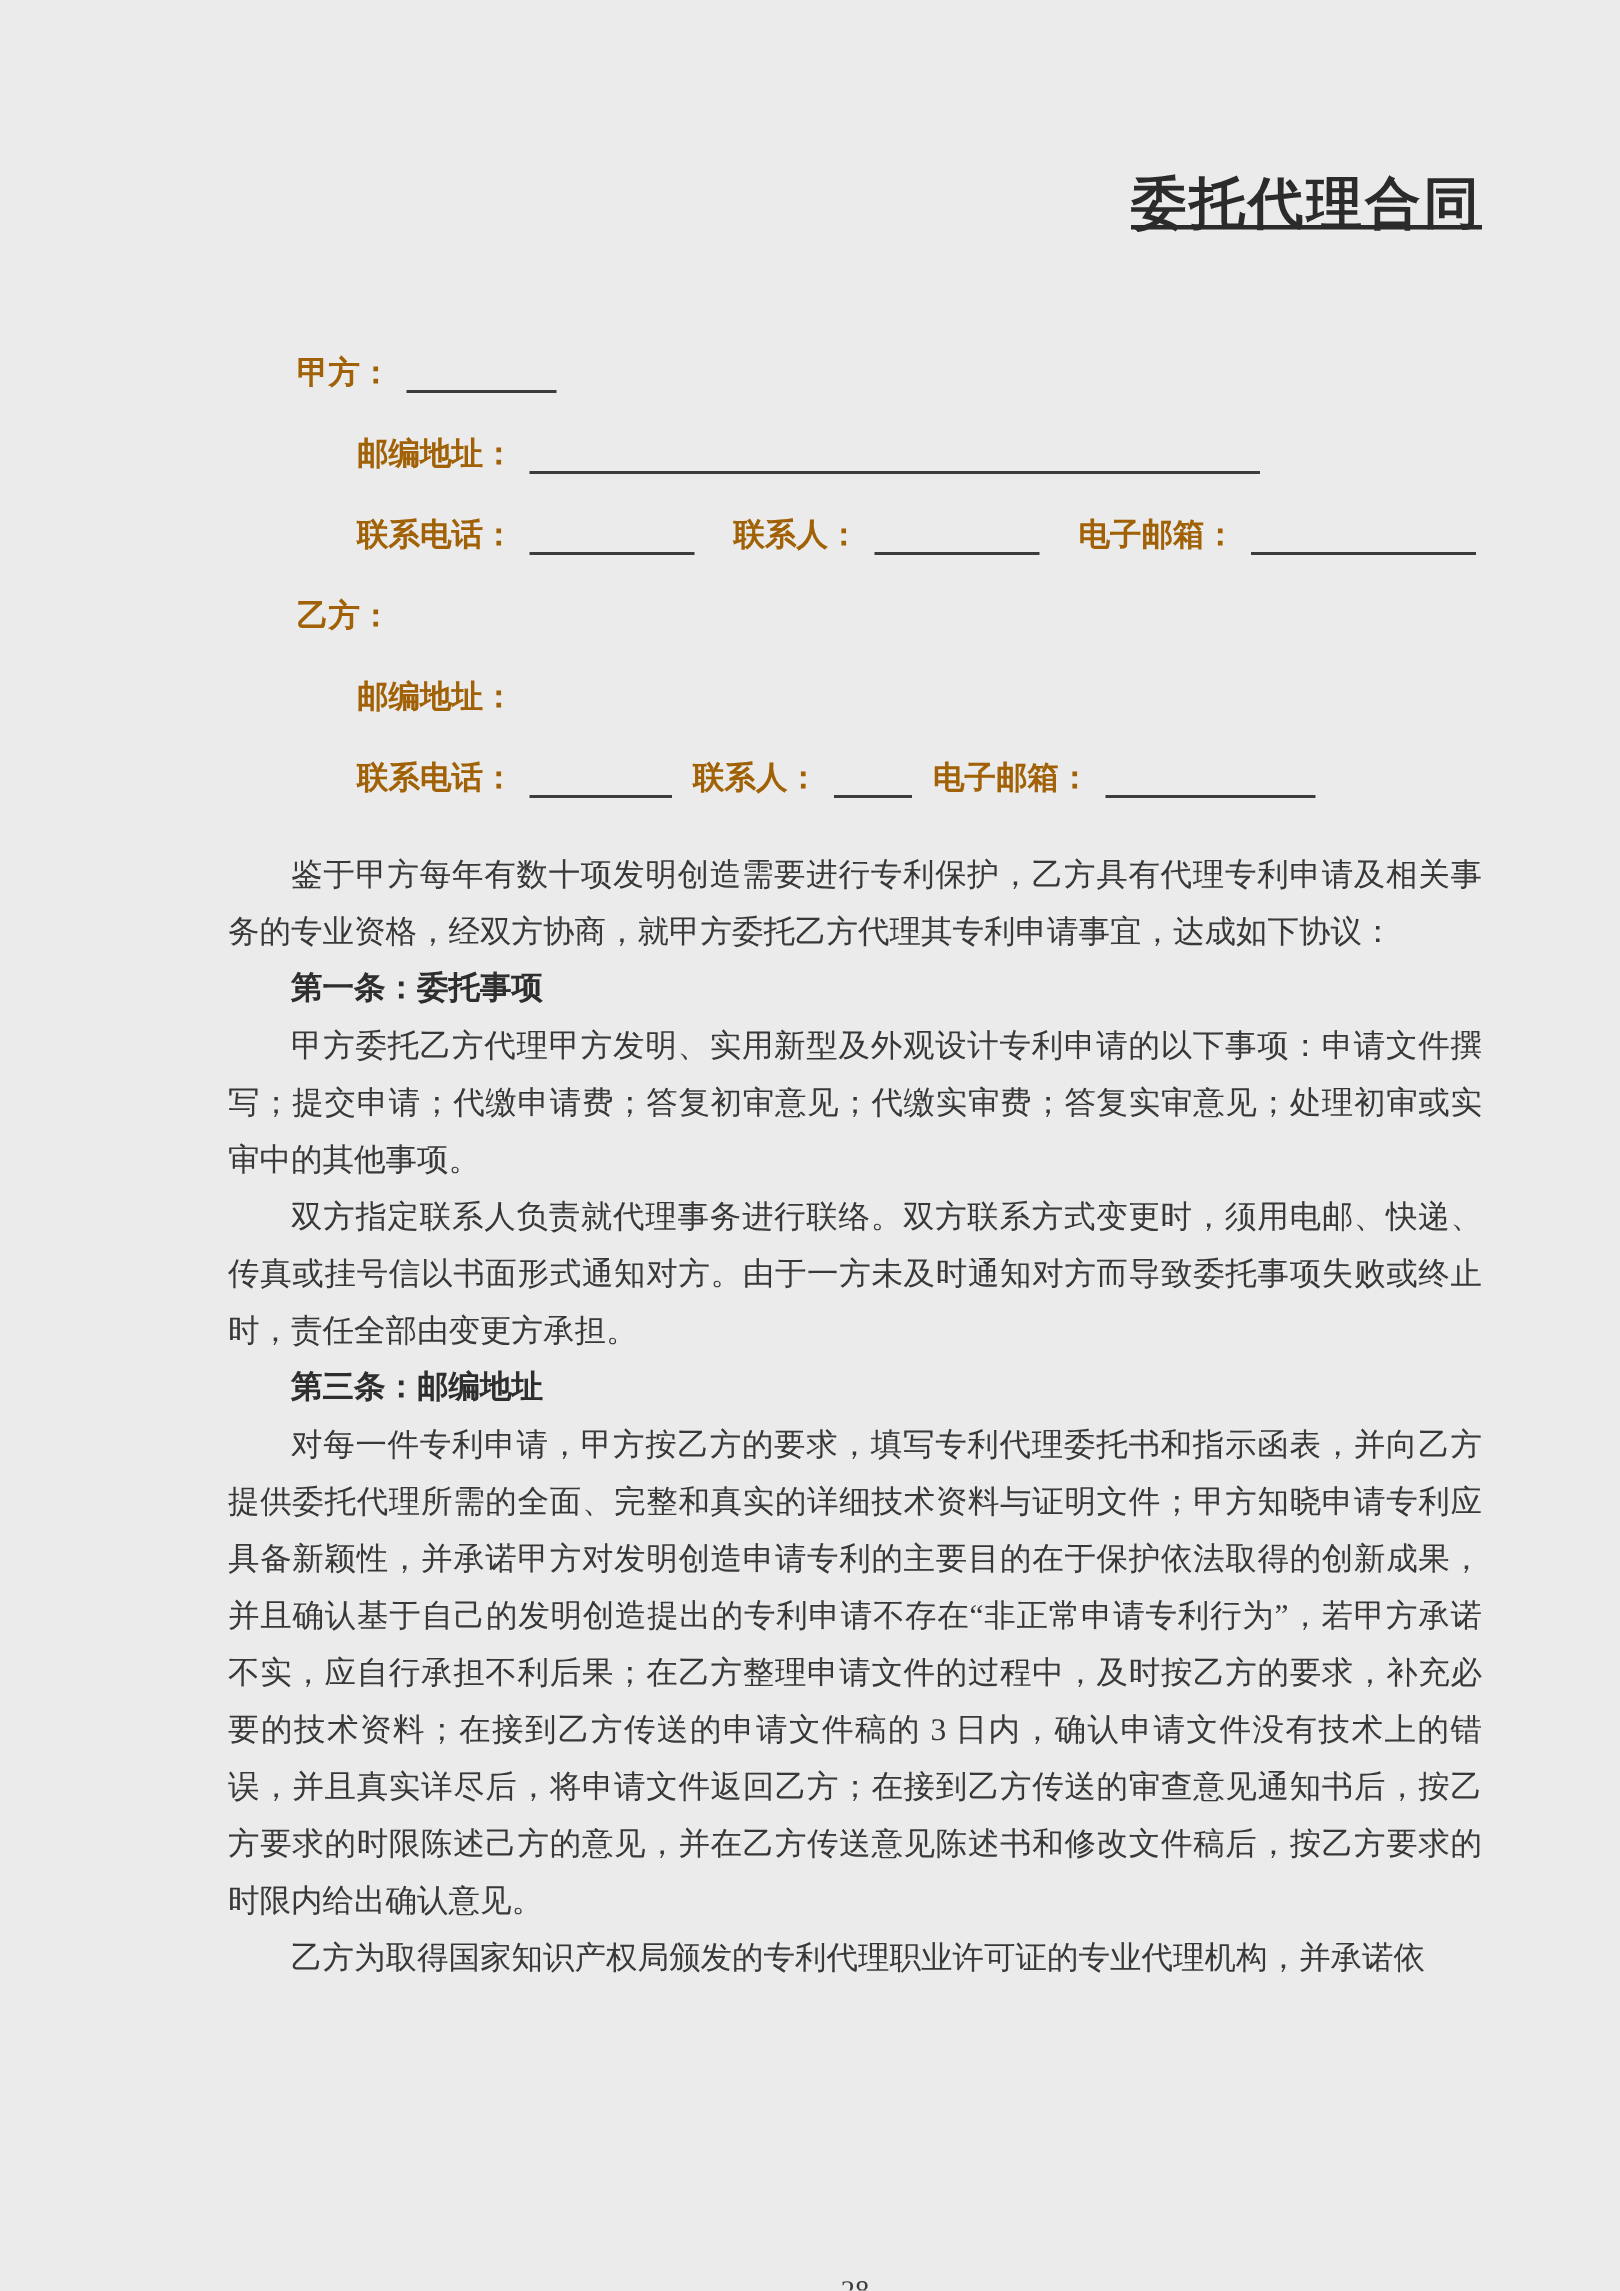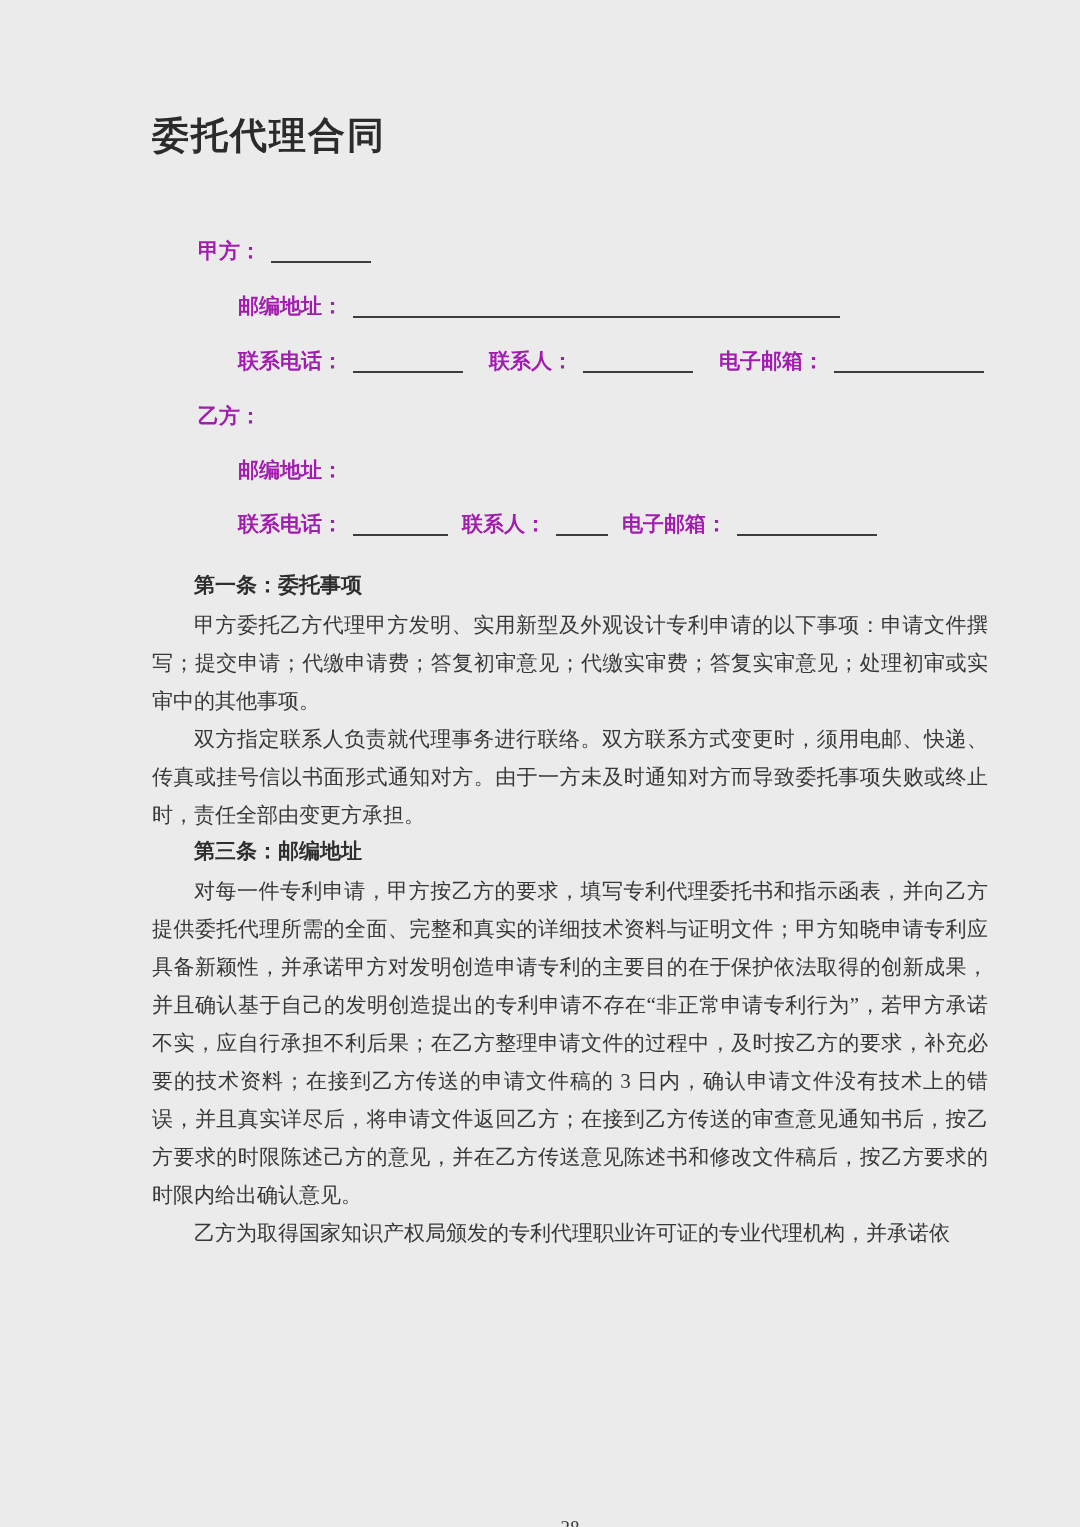--- a/index.html
+++ b/index.html
@@ -23,29 +23,30 @@
     box-sizing: border-box;
   }
   
   .doc-title {
     margin: 112px 0 0 0;
     font-family: "DejaVu Sans", sans-serif;
     font-weight: 700;
     font-size: 37px;
     line-height: 48px;
     letter-spacing: 2px;
-    text-align: left;
+    text-align: right;
     color: #2b2b2b;
+    text-decoration: underline;
   }
   
   .party-block {
-    font-family: Liberation Serif, serif;
+    font-family: Liberation Mono, monospace;
     font-weight: 700;
     font-size: 21px;
-    color: #a21caf;
+    color: #a16207;
   }
   .party-a { margin-top: 80px; }
   .info-row {
     line-height: 22px;
     margin-bottom: 32px;
     white-space: nowrap;
   }
   .indent-name { padding-left: 46px; }
   .indent-sub  { padding-left: 86px; }
   .blank {
@@ -72,21 +73,21 @@
     line-height: 38px;
     text-align: justify;
     color: #383838;
   }
   .body-text p {
     margin: 0;
     text-indent: 2em;
   }
   .section-heading {
     margin: 0;
-    font-family: Liberation Mono, monospace;
+    font-family: Liberation Sans, sans-serif;
     font-weight: 700;
     font-size: 21px;
     line-height: 38px;
     text-indent: 2em;
     text-align: left;
     color: #2e2e2e;
   }
   
   .page-number {
     position: absolute;
@@ -125,20 +126,21 @@
     </div>
     <div class="info-row indent-sub">
       <span>邮编地址：</span>
     </div>
     <div class="info-row indent-sub">
       <span>联系电话：</span><span class="blank w-b-phone"></span><span class="gap-b">联系人：</span><span class="blank w-b-contact"></span><span class="gap-b">电子邮箱：</span><span class="blank w-b-email"></span>
     </div>
   </div>
 
   <div class="body-text">
+    <p>鉴于甲方每年有数十项发明创造需要进行专利保护，乙方具有代理专利申请及相关事务的专业资格，经双方协商，就甲方委托乙方代理其专利申请事宜，达成如下协议：</p>
 
     <h2 class="section-heading">第一条：委托事项</h2>
     <p>甲方委托乙方代理甲方发明、实用新型及外观设计专利申请的以下事项：申请文件撰写；提交申请；代缴申请费；答复初审意见；代缴实审费；答复实审意见；处理初审或实审中的其他事项。</p>
 
     <p>双方指定联系人负责就代理事务进行联络。双方联系方式变更时，须用电邮、快递、传真或挂号信以书面形式通知对方。由于一方未及时通知对方而导致委托事项失败或终止时，责任全部由变更方承担。</p>
 
     <h2 class="section-heading">第三条：邮编地址</h2>
     <p>对每一件专利申请，甲方按乙方的要求，填写专利代理委托书和指示函表，并向乙方提供委托代理所需的全面、完整和真实的详细技术资料与证明文件；甲方知晓申请专利应具备新颖性，并承诺甲方对发明创造申请专利的主要目的在于保护依法取得的创新成果，并且确认基于自己的发明创造提出的专利申请不存在“非正常申请专利行为”，若甲方承诺不实，应自行承担不利后果；在乙方整理申请文件的过程中，及时按乙方的要求，补充必要的技术资料；在接到乙方传送的申请文件稿的 3 日内，确认申请文件没有技术上的错误，并且真实详尽后，将申请文件返回乙方；在接到乙方传送的审查意见通知书后，按乙方要求的时限陈述己方的意见，并在乙方传送意见陈述书和修改文件稿后，按乙方要求的时限内给出确认意见。</p>
 
     <p>乙方为取得国家知识产权局颁发的专利代理职业许可证的专业代理机构，并承诺依</p>

